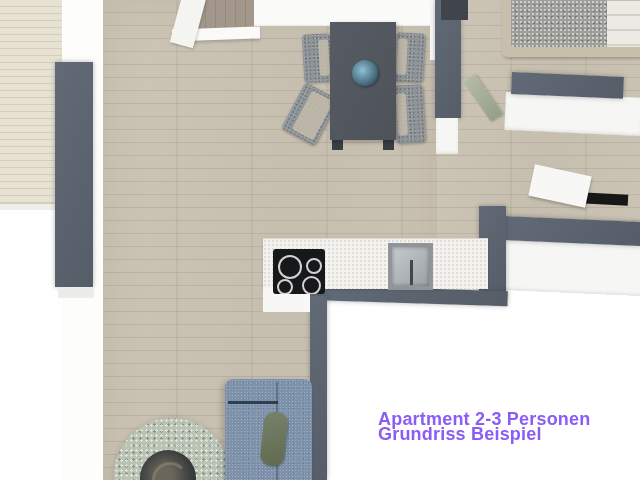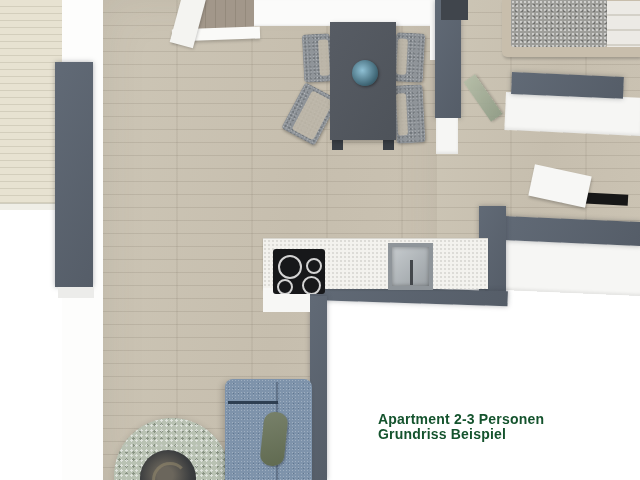--- a/index.html
+++ b/index.html
@@ -109,21 +109,21 @@
   #sofa-cushion{left:262px;top:412px;width:24px;height:54px;border-radius:11px;transform:rotate(6deg);
     background:linear-gradient(160deg,#78816a,#606a50);box-shadow:1px 1px 2px rgba(0,0,0,.3);}
   #rug{left:114px;top:418px;width:116px;height:116px;border-radius:50%;background-color:#b9c2b3;
     background-image:radial-gradient(rgba(255,255,255,.55) 1px,transparent 1.3px),radial-gradient(rgba(90,100,85,.5) 1px,transparent 1.3px);
     background-size:5px 5px,7px 7px;background-position:0 0,2px 3px;box-shadow:0 0 6px rgba(0,0,0,.12);}
   #side-table{left:140px;top:450px;width:56px;height:56px;border-radius:50%;
     background:radial-gradient(circle at 45% 45%,#6b665c 18%,#3a3c3e 60%,#2c2e30);}
   #side-table-swirl{left:152px;top:462px;width:30px;height:30px;border-radius:50%;border:3px solid rgba(150,138,110,.55);border-right-color:transparent;}
 
   
-  #caption{left:378px;top:412px;width:220px;color:#14532d;font-weight:bold;font-size:14px;line-height:15px;letter-spacing:.2px;}
+  #caption{left:378px;top:412px;width:220px;color:#8b5cf6;font-weight:bold;font-size:18px;line-height:15px;letter-spacing:.2px;}
 </style>
 </head>
 <body>
 
 <div id="scene">
 
   <div id="floor-living" class="abs wood"></div>
   <div id="floor-hall" class="abs wood"></div>
   <div id="deck" class="abs"></div>
   <div id="deck-sill" class="abs"></div>

